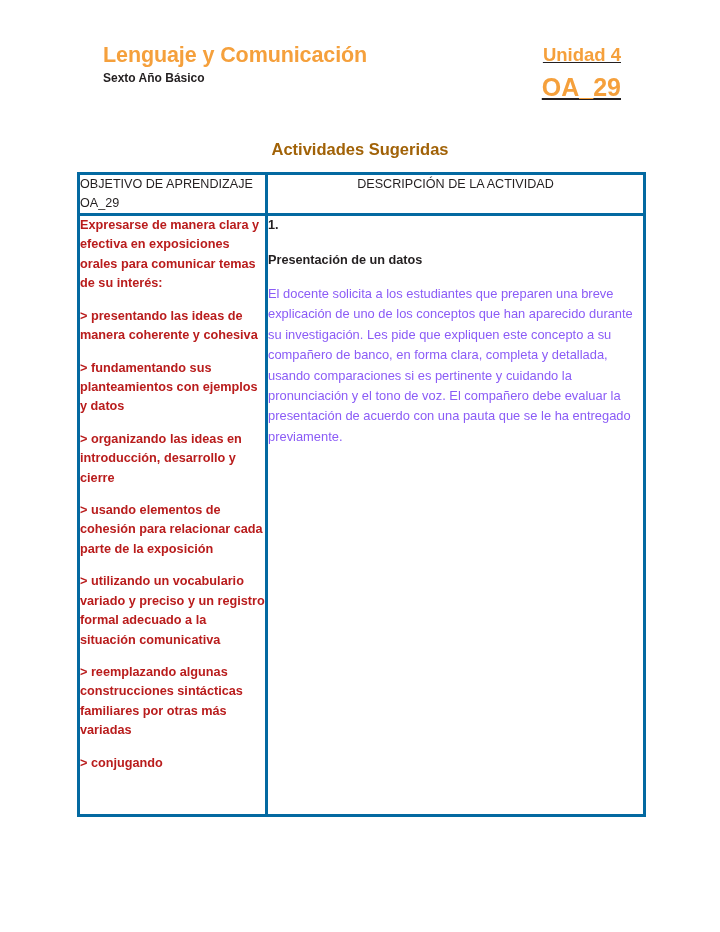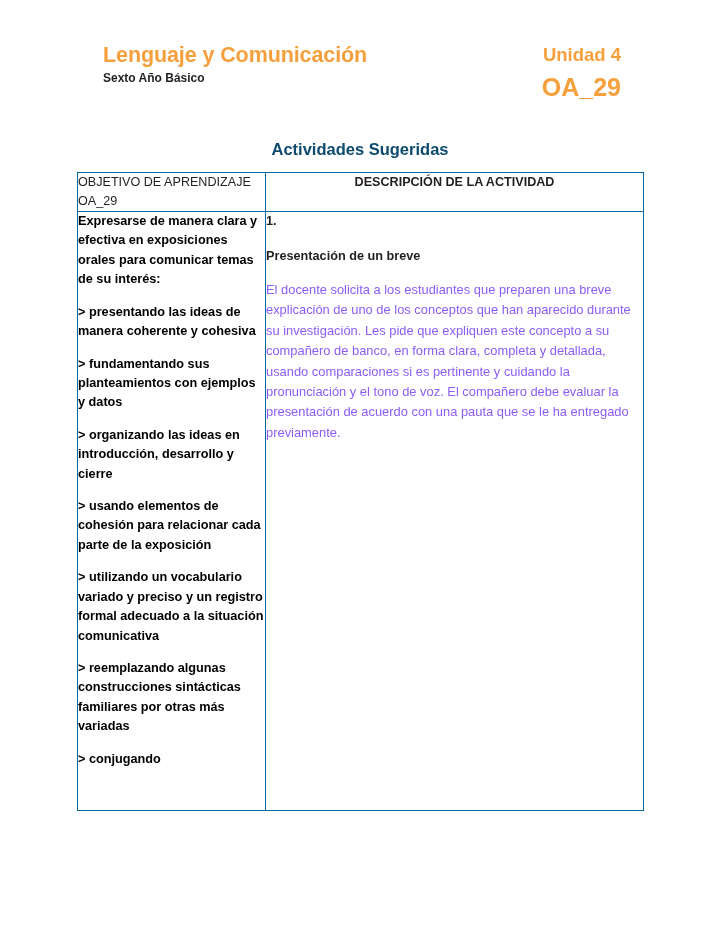--- a/index.html
+++ b/index.html
@@ -49,20 +49,21 @@
     color: #231f20;
     line-height: 1.32;
     margin-top: 1px;
     white-space: nowrap;
   }
   .header-right {
     display: flex;
     flex-direction: column;
     align-items: flex-end;
     text-align: right;
+    text-decoration: underline;
   }
   .unit-label {
     font-size: 18.5px;
     font-weight: bold;
     color: #f5a03c;
     line-height: 1.38;
     white-space: nowrap;
   }
   .oa-label {
     font-size: 25px;
@@ -75,71 +76,71 @@
 
   
   .section-title {
     position: absolute;
     top: 140px;
     left: 0;
     width: 720px;
     text-align: center;
     font-size: 16.5px;
     font-weight: bold;
-    color: #0c4a6e;
+    color: #a16207;
   }
 
   
   .activities-table {
     position: absolute;
     left: 77px;
     top: 172px;
     width: 566px;
     border-collapse: collapse;
     table-layout: fixed;
   }
   .activities-table td,
   .activities-table th {
-    border: 1px solid #0369a1;
+    border: 3px solid #0369a1;
     vertical-align: top;
     padding: 0;
   }
   .col-objective { width: 188px; }
   .col-description { width: 378px; }
 
   .th-objective {
     font-size: 12.6px;
     font-weight: normal;
     text-align: left;
     padding: 8px 6px 10px 7px;
     line-height: 1.48;
     height: 38px;
   }
   .th-description {
     font-size: 12.6px;
-    font-weight: bold;
+    font-weight: normal;
     text-align: center;
     padding: 8px 6px 10px 6px;
     line-height: 1.48;
   }
 
   .cell-objective {
     padding: 9px 10px 6px 7px;
     height: 598px;
   }
   .cell-description {
     padding: 9px 10px 6px 9px;
   }
 
   .obj-para {
     font-size: 12.7px;
     font-weight: bold;
     line-height: 1.53;
     margin: 0 0 13px 0;
-    color: #000000;
+    color: #b91c1c;
   }
   .obj-para:last-child { margin-bottom: 0; }
 
   .act-number {
     font-size: 12.7px;
     font-weight: bold;
     line-height: 1.5;
     margin: 0 0 16px 0;
   }
   .act-subtitle {
@@ -192,20 +193,20 @@
           <p class="obj-para">&gt; presentando las ideas de manera coherente y cohesiva</p>
           <p class="obj-para">&gt; fundamentando sus planteamientos con ejemplos y datos</p>
           <p class="obj-para">&gt; organizando las ideas en introducción, desarrollo y cierre</p>
           <p class="obj-para">&gt; usando elementos de cohesión para relacionar cada parte de la exposición</p>
           <p class="obj-para">&gt; utilizando un vocabulario variado y preciso y un registro formal adecuado a la situación comunicativa</p>
           <p class="obj-para">&gt; reemplazando algunas construcciones sintácticas familiares por otras más variadas</p>
           <p class="obj-para">&gt; conjugando</p>
         </td>
         <td class="cell-description">
           <p class="act-number">1.</p>
-          <p class="act-subtitle">Presentación de un breve</p>
+          <p class="act-subtitle">Presentación de un datos</p>
           <p class="act-body">El docente solicita a los estudiantes que preparen una breve explicación de uno de los conceptos que han aparecido durante su investigación. Les pide que expliquen este concepto a su compañero de banco, en forma clara, completa y detallada, usando comparaciones si es pertinente y cuidando la pronunciación y el tono de voz. El compañero debe evaluar la presentación de acuerdo con una pauta que se le ha entregado previamente.</p>
         </td>
       </tr>
     </tbody>
   </table>
 
 </div>
 
 </body></html>

